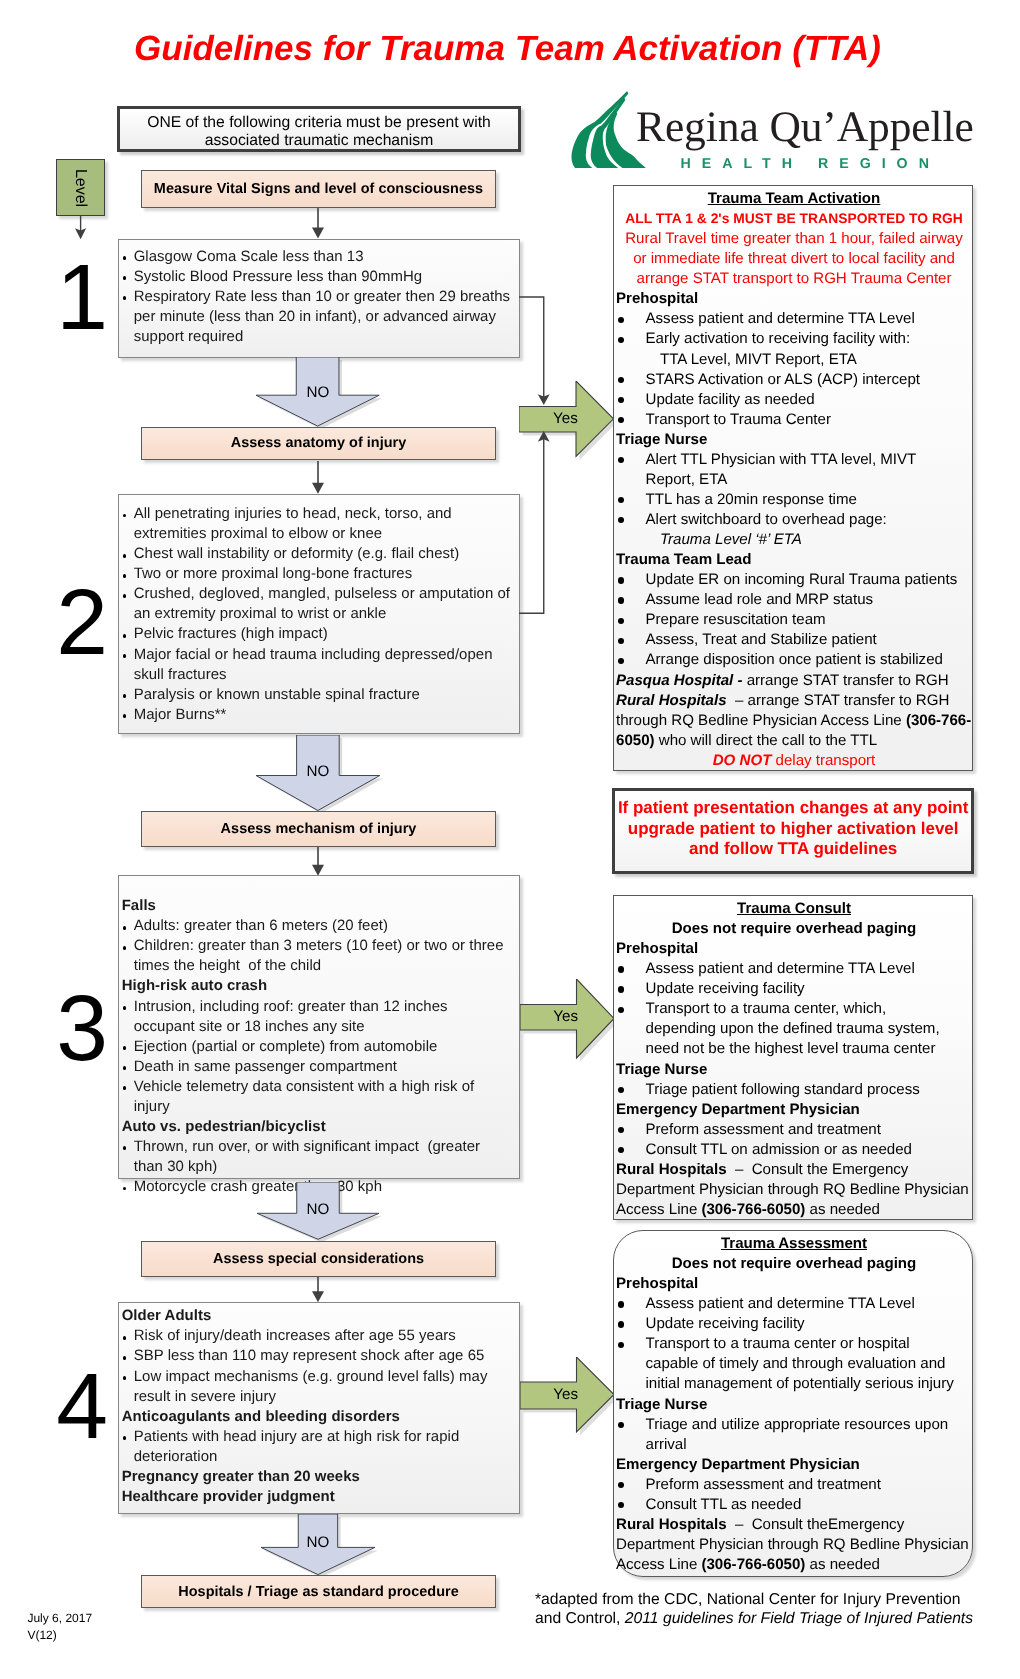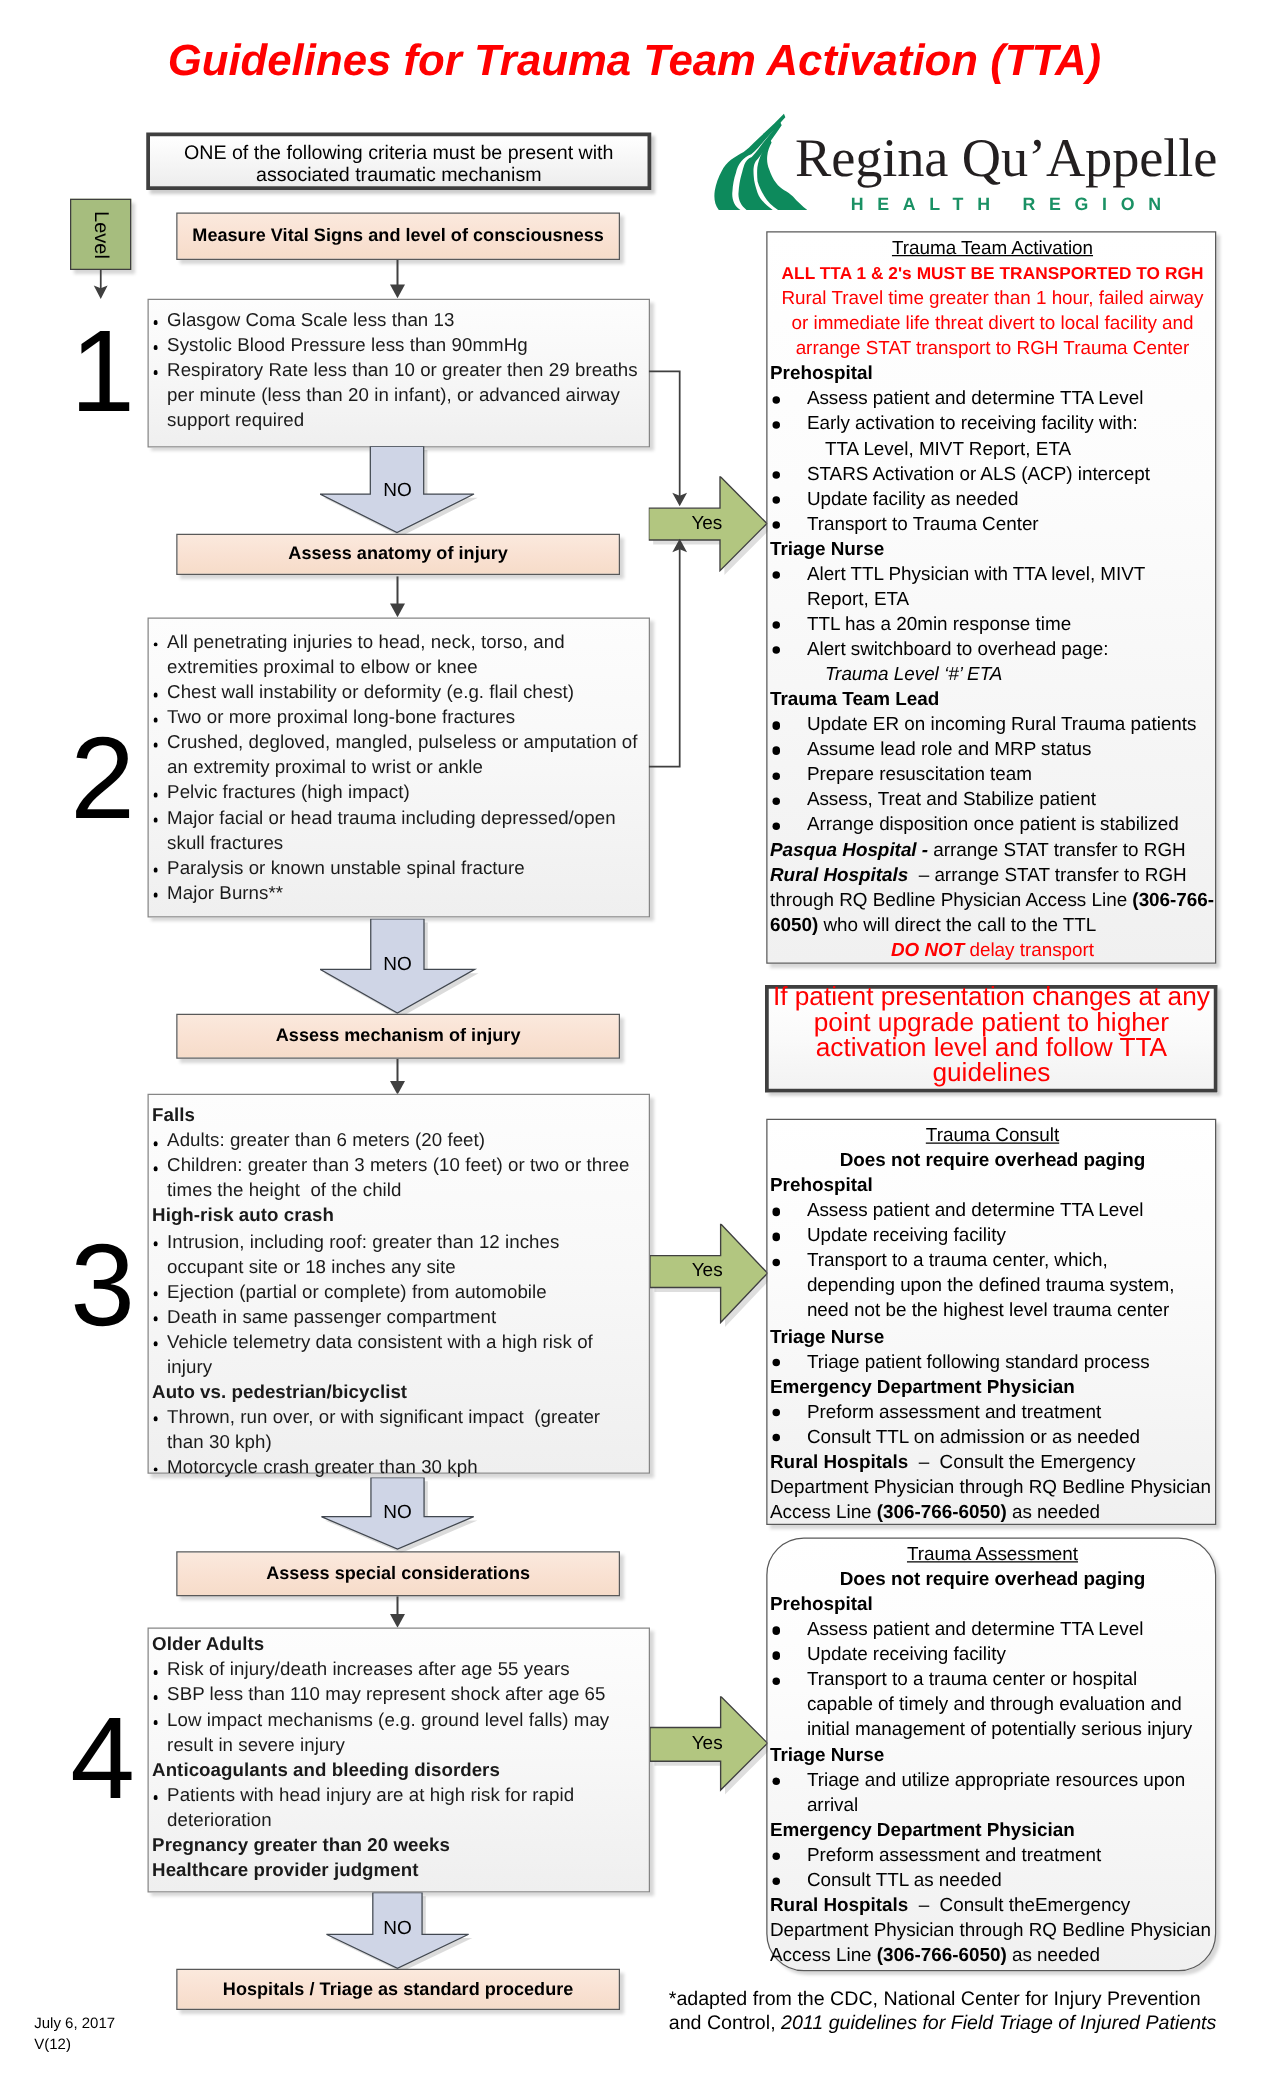--- a/index.html
+++ b/index.html
@@ -39,34 +39,34 @@
           font-family:"Liberation Sans",sans-serif;text-align:center;}
 
   .levelbadge{display:flex;align-items:center;justify-content:center;}
   .levelbadge span{transform:rotate(90deg);font-size:16px;white-space:nowrap;}
 
   
   .panel{border:1px solid #595959;background:linear-gradient(180deg,#ffffff 0%,#fcfcfc 35%,#f0f0f0 100%);
          box-shadow:3px 3px 2.5px rgba(0,0,0,0.16);
          font-size:15.1px;line-height:20.07px;padding:3px 0 1px 2px;letter-spacing:-0.01px;}
   .panel .ctr{text-align:center;}
-  .panel .ttl{font-weight:normal;text-decoration:underline;text-align:right;}
+  .panel .ttl{font-weight:bold;text-decoration:underline;text-align:right;}
   .panel .red{color:#FF0000;}
   .panel .redb{color:#FF0000;font-weight:bold;font-size:13.8px;letter-spacing:0.05px;white-space:nowrap;}
   .panel .hd{font-weight:bold;}
   .panel .bl{display:flex;}
   .panel .bl .d{width:29.5px;flex:0 0 29.5px;position:relative;}
   .panel .bl .d::before{content:"";position:absolute;left:1.5px;top:7.2px;width:6.3px;height:6.3px;border-radius:50%;background:#000;}
   .panel .bl .t{flex:1;}
   .panel .sub{padding-left:44px;}
 
   .upgrade{border:3.2px solid #3F3F3F;
            background:linear-gradient(180deg,#ffffff 0%,#fafafa 50%,#f2f2f2 100%);
            box-shadow:3px 3px 2.5px rgba(0,0,0,0.20);
-           color:#FF0000;font-weight:normal;font-size:21px;line-height:20.3px;letter-spacing:-0.02px;text-align:center;
+           color:#FF0000;font-weight:bold;font-size:17px;line-height:20.3px;letter-spacing:-0.02px;text-align:center;
            display:flex;align-items:center;justify-content:center;padding:0 1px 4px 1px;}
 
   .adapted{font-size:15.7px;line-height:19.3px;color:#000;white-space:nowrap;}
   .foot{font-size:12.0px;line-height:16.3px;color:#000;}
 </style>
 </head>
 <body>
 
 <div class="page">
 
@@ -171,21 +171,21 @@
         <polygon points="40.599999999999994,0 83.19999999999999,0 83.19999999999999,40.5 123.8,40.5 61.9,75.5 0,40.5 40.599999999999994,40.5" fill="#CFD5E6" stroke="#41474F" stroke-width="1.0"></polygon>
       </svg>
       <div class="abs" style="left:288px;top:762.0999999999999px;width:60px;text-align:center;font-size:15.2px;line-height:20px;">NO</div>
       <div class="abs step" style="left:141px;top:811px;width:355px;height:35.5px;">
         <span>Assess mechanism of injury</span>
       </div>
       <svg class="abs" width="22" height="28.799999999999955" style="left:307px;top:846.5px;">
         <line x1="11" y1="0" x2="11" y2="18.799999999999955" stroke="#404040" stroke-width="1.6"></line>
         <polygon points="5,17.799999999999955 17,17.799999999999955 11,28.799999999999955" fill="#404040"></polygon>
       </svg>
-      <div class="abs graybox crit" style="left:117.5px;top:875.3px;width:402.5px;height:304.20000000000005px;padding-top:7px;">
+      <div class="abs graybox crit" style="left:117.5px;top:875.3px;width:402.5px;height:304.20000000000005px;padding-top:20px;">
         <div class="h">Falls</div>
         <div class="b">
           <div class="bl"></div>
           <div class="bt">Adults: greater than 6 meters (20 feet)</div>
         </div>
         <div class="b">
           <div class="bl"></div>
           <div class="bt">Children: greater than 3 meters (10 feet) or two or three times the height  of the child</div>
         </div>
         <div class="h">High-risk auto crash</div>

